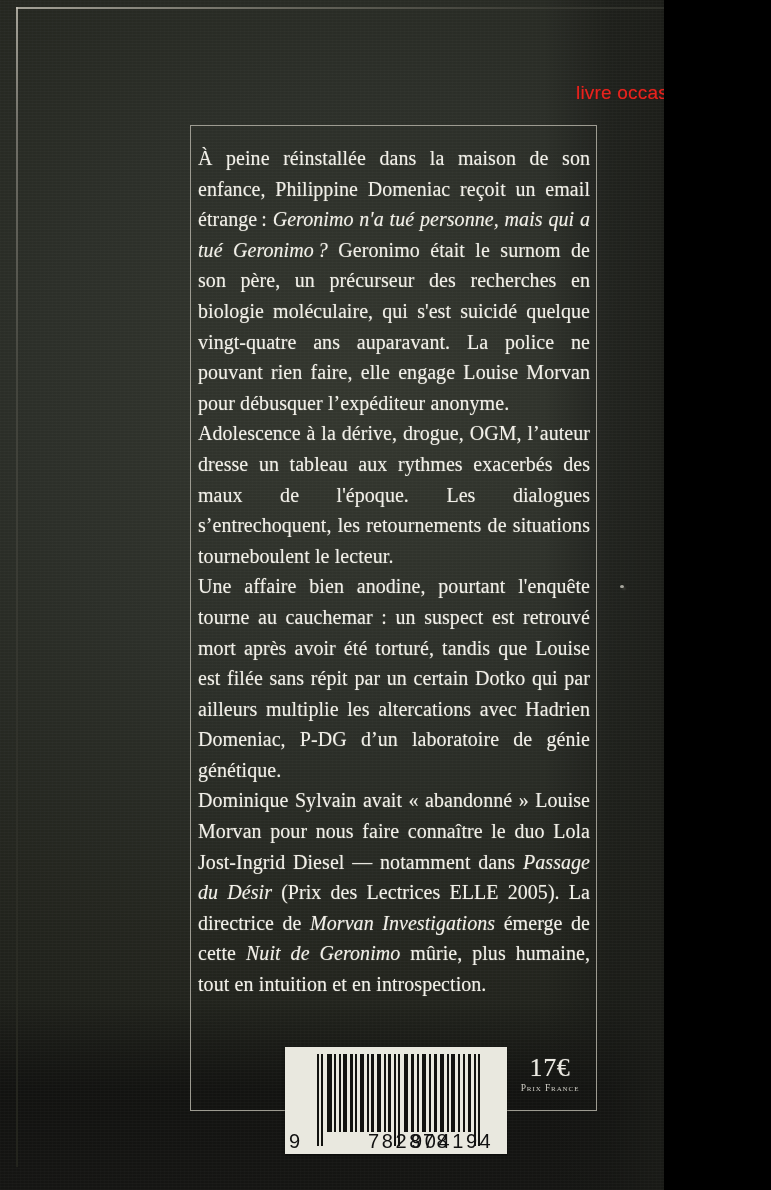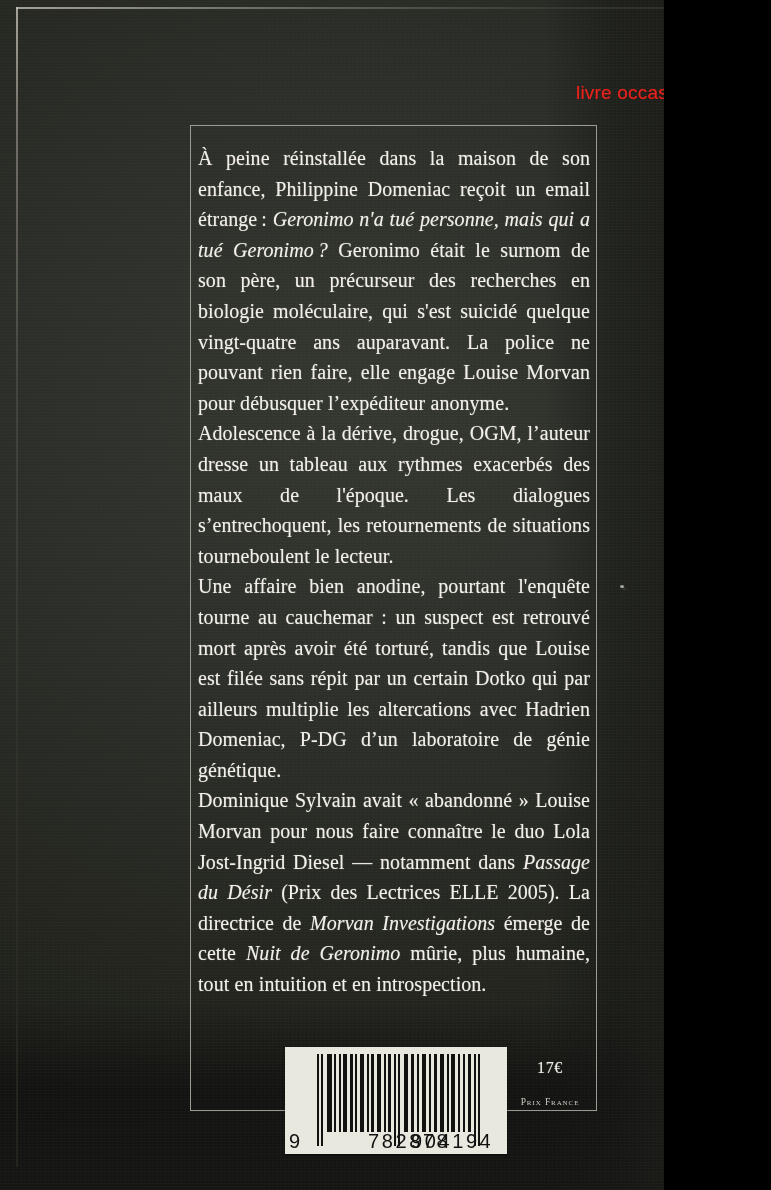--- a/index.html
+++ b/index.html
@@ -105,27 +105,27 @@
 
   
   .price-block {
     position: absolute;
     left: 508px; top: 1056px;
     width: 84px;
     text-align: center;
     color: #eceae3;
   }
   .price-amount {
-    font-size: 16px;
+    font-size: 26px;
     line-height: 24px;
     letter-spacing: 0.6px;
     text-shadow: 0 0 1px rgba(236,234,227,0.5);
   }
   .price-caption {
-    margin-top: 16px;
+    margin-top: 2px;
     font-size: 9.5px;
     line-height: 12px;
     letter-spacing: 0.9px;
     font-variant: small-caps;
     color: #cfcdc5;
   }
 
   
   .barcode {
     position: absolute;

